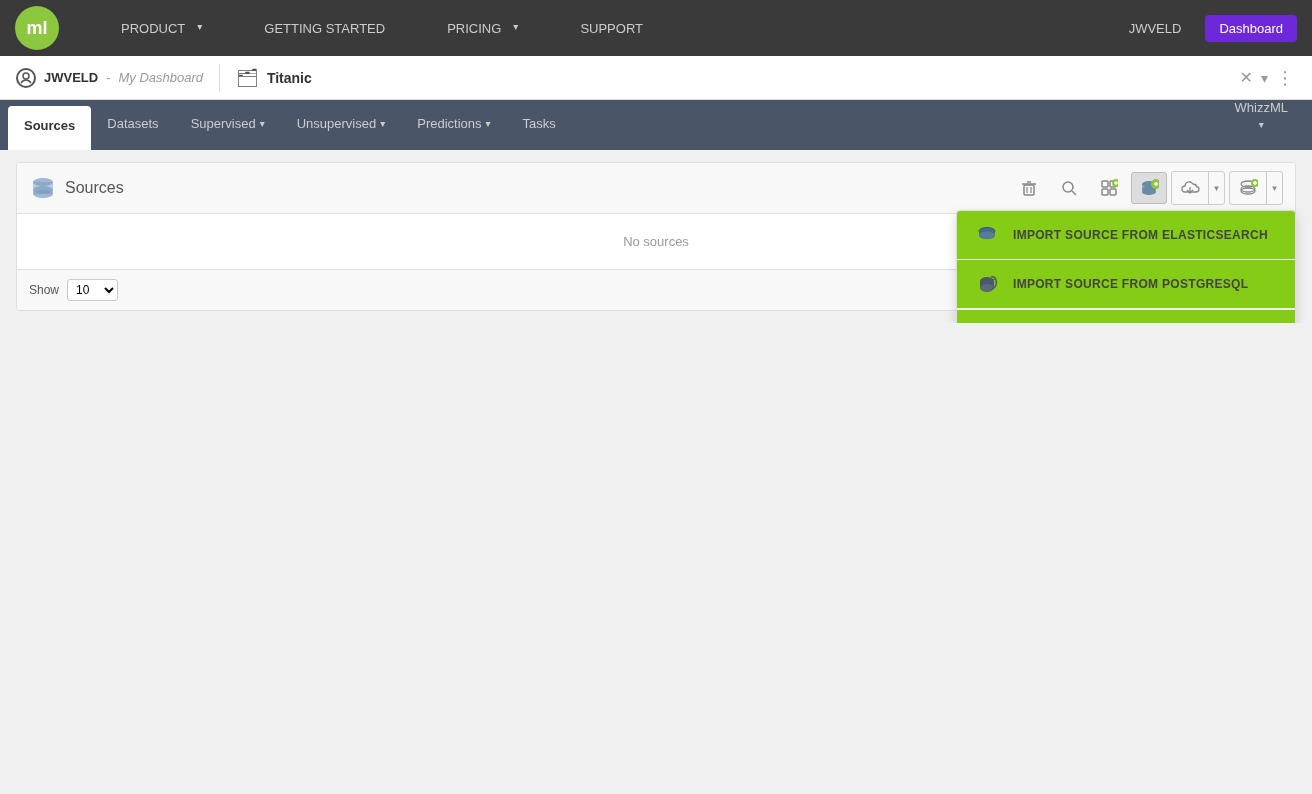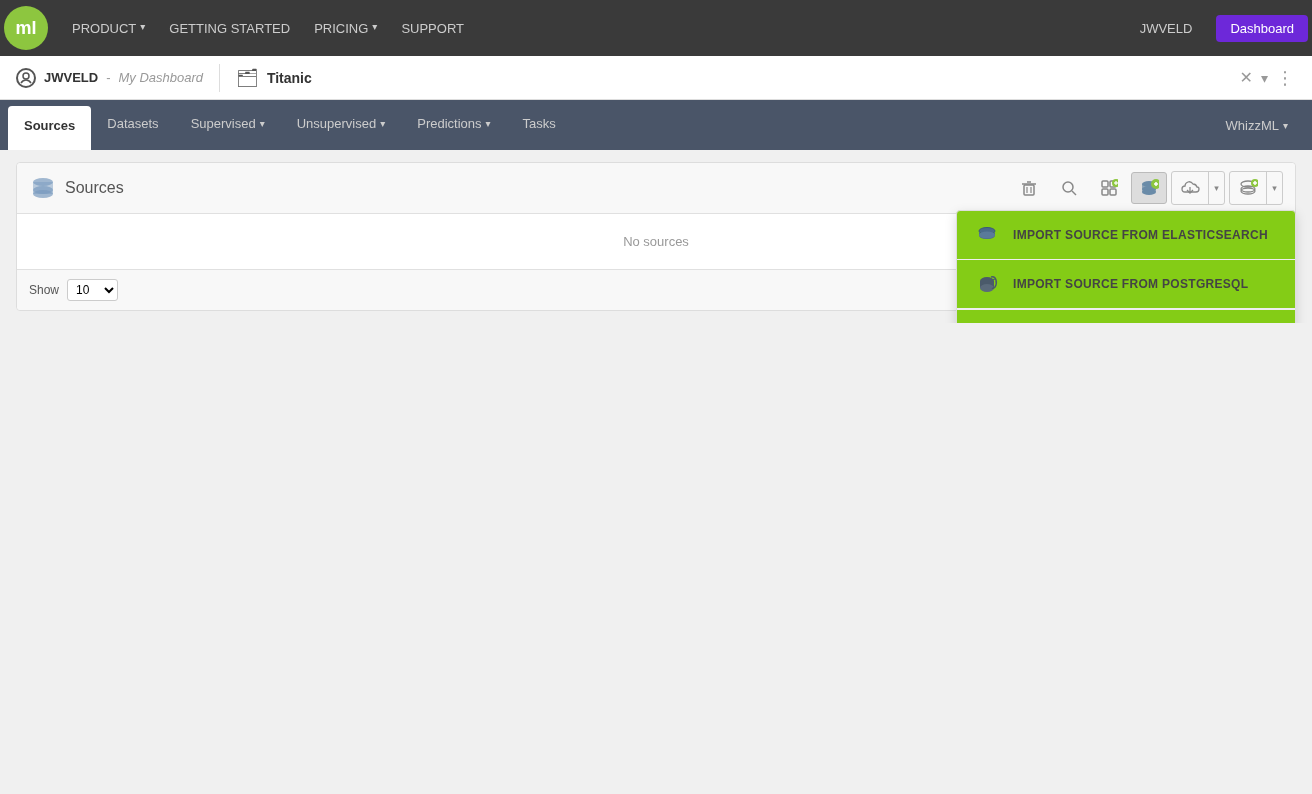--- a/index.html
+++ b/index.html
@@ -4,36 +4,36 @@
   <style>
     * { box-sizing: border-box; margin: 0; padding: 0; }
     body { font-family: Arial, sans-serif; background: #f0f0f0; font-size: 14px; }
 
     
     .top-nav {
       background: #3a3a3a;
       height: 56px;
       display: flex;
       align-items: center;
-      padding: 0 4px;
+      padding: 0 15px;
       gap: 24px;
     }
     .logo {
       width: 44px; height: 44px;
       background: #8dc63f;
       border-radius: 50%;
       display: flex; align-items: center; justify-content: center;
       color: white; font-weight: bold; font-size: 18px;
       flex-shrink: 0;
     }
     .nav-item {
       color: #ccc;
       font-size: 13px;
       cursor: pointer;
-      display: flex; align-items: flex-start; gap: 4px;
+      display: flex; align-items: flex-start; gap: 12px; margin-left: 38px;
     }
     .nav-spacer { flex: 1; }
     .nav-user { color: #ccc; font-size: 13px; }
     .nav-dashboard-btn {
       background: #6d28d9;
       color: white;
       padding: 6px 14px;
       border-radius: 4px;
       font-size: 13px;
       cursor: pointer;
@@ -96,20 +96,21 @@
       font-weight: bold;
     }
     .tab-spacer { flex: 1; }
     .whizzml-tab {
       display: flex; align-items: center;
       padding: 0 16px;
       color: #ccc;
       font-size: 13px;
       cursor: pointer;
       gap: 4px;
+      flex-direction: column;
     }
 
     
     .main-content {
       padding: 12px 16px;
       position: relative;
     }
 
     
     .sources-panel {

